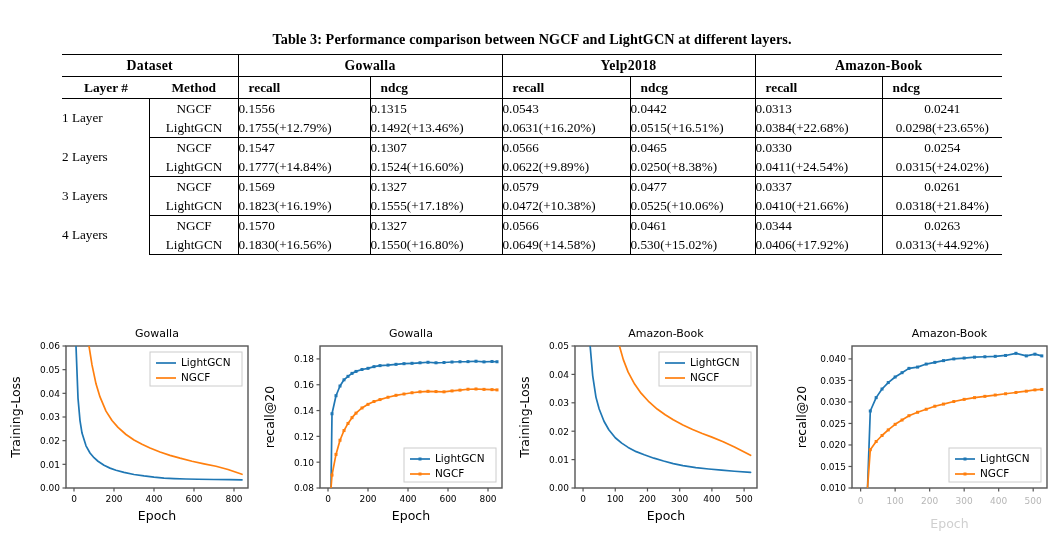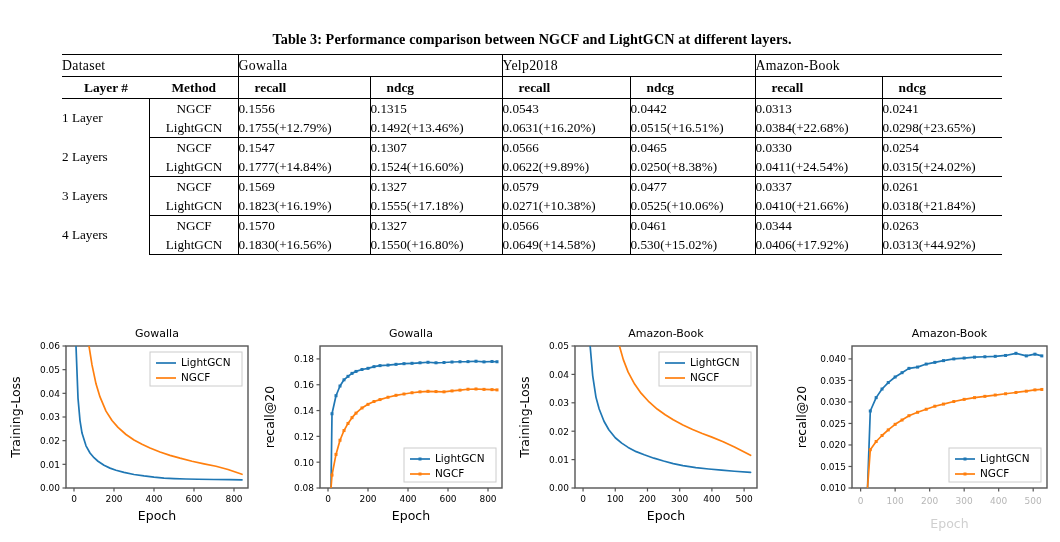--- a/index.html
+++ b/index.html
@@ -42,36 +42,36 @@
     font-size: 13.2px;
     table-layout: fixed;
   }
   table.perf td, table.perf th {
     padding: 0;
     vertical-align: middle;
   }
   tr.hdr1 td {
     border-top: 1.6px solid #000;
     border-bottom: 0.9px solid #000;
-    text-align: left;
-    font-weight: normal;
+    text-align: center;
+    font-weight: bold;
     font-size: 13.8px;
     height: 21px;
     letter-spacing: 0.3px;
   }
   tr.hdr2 td {
     border-bottom: 1.6px solid #000;
     text-align: center;
     font-weight: bold;
     font-size: 13.4px;
     height: 21px;
   }
   tr.hdr2 td.lefted {
     text-align: left;
-    padding-left: 16px;
+    padding-left: 10px;
   }
 
   
   .vsep-l { border-left: 0.9px solid #000; }
 
   tbody tr.data td {
     height: 19px;
     font-size: 13.2px;
     font-weight: normal;
   }
@@ -83,21 +83,21 @@
   }
   td.method-cell {
     text-align: center;
     border-right: 0.9px solid #000;
   }
   td.val {
     text-align: left;
     padding-left: 6px;
     border-right: 0.9px solid #000;
   }
-  td.val.last { border-right: none; }
+  td.val.last { border-right: none; text-align: center; }
   tr.band-end td { border-bottom: 0.9px solid #000; }
   tr.band-last td { border-bottom: 1.6px solid #000; }
 
   #table-note {
     width: 944px;
     margin: 3px auto 0 auto;
     font-family: "Liberation Serif", serif;
     font-size: 12.3px;
     text-align: left;
     white-space: nowrap;
@@ -201,21 +201,21 @@
           <td class="val">0.1327</td>
           <td class="val">0.0579</td>
           <td class="val">0.0477</td>
           <td class="val">0.0337</td>
           <td class="val last">0.0261</td>
         </tr>
         <tr class="data band-end">
           <td class="method-cell">LightGCN</td>
           <td class="val">0.1823(+16.19%)</td>
           <td class="val">0.1555(+17.18%)</td>
-          <td class="val">0.0271(+10.38%)</td>
+          <td class="val">0.0472(+10.38%)</td>
           <td class="val">0.0525(+10.06%)</td>
           <td class="val">0.0410(+21.66%)</td>
           <td class="val last">0.0318(+21.84%)</td>
         </tr>
         <tr class="data">
           <td class="layer-cell" rowspan="2">4 Layers</td>
           <td class="method-cell">NGCF</td>
           <td class="val">0.1570</td>
           <td class="val">0.1327</td>
           <td class="val">0.0566</td>

